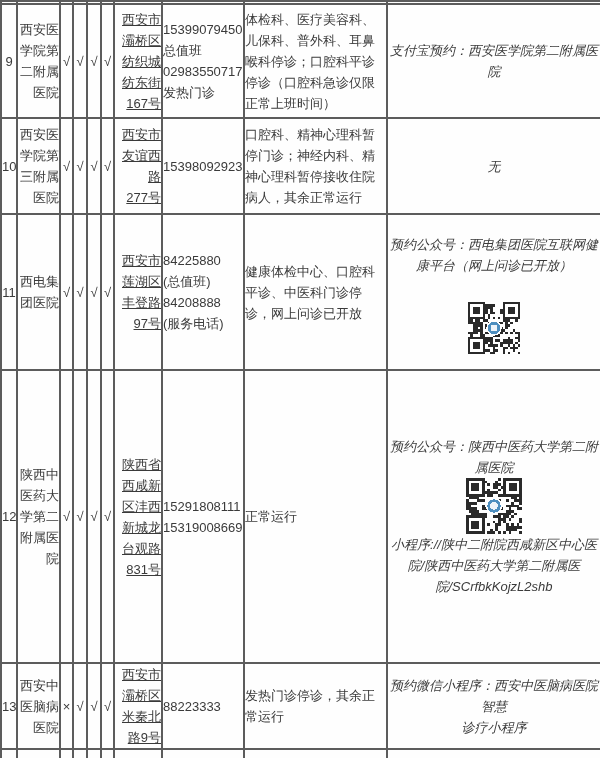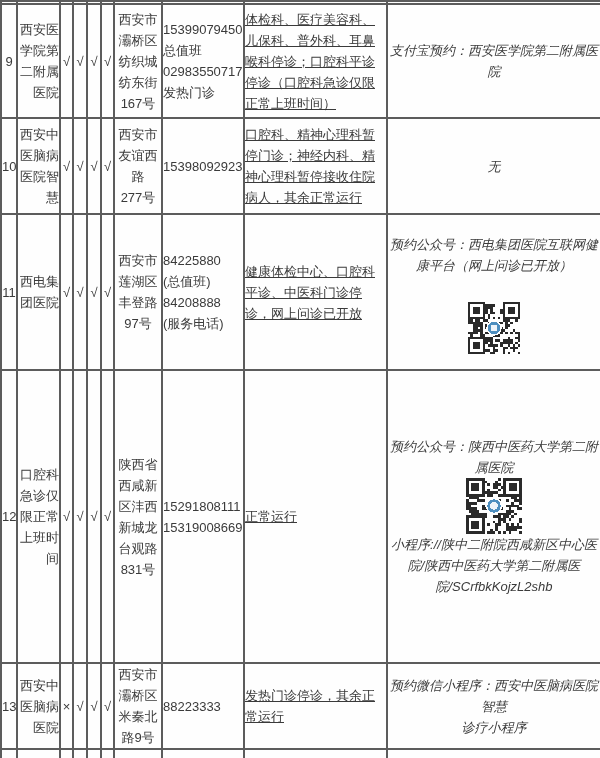--- a/index.html
+++ b/index.html
@@ -10,23 +10,23 @@
   tr.r-top{height:3px;}
   tr.r9{height:114px;}
   tr.r10{height:96px;}
   tr.r11{height:156px;}
   tr.r12{height:293px;}
   tr.r13{height:83px;}
   tr.r-bot{height:12px;}
   td.no{text-align:center;}
   td.name{text-align:right;padding:0 1px;}
   td.mark{text-align:center;font-size:13px;}
-  td.addr{text-align:center;white-space:pre-line;}
+  td.addr{text-align:right;white-space:pre-line;text-decoration:underline;}
   td.phone{text-align:left;white-space:pre-line;font-size:12.5px;}
-  td.status{text-align:left;padding:0 2px;text-decoration:underline;}
+  td.status{text-align:left;padding:0 2px;}
   td.notes{text-align:center;padding:0 2px;font-style:italic;}
   .notes-flow{display:flex;flex-direction:column;align-items:center;}
   .notes-flow.top{justify-content:flex-end;padding-top:3px;}
   .notes-flow.spread{justify-content:center;height:283px;padding:3px 0 4px 0;}
   .qr{display:block;}
   .qr-sm{width:52px;height:52px;margin-top:26px;}
   .qr-lg{width:56px;height:56px;}
   .note-line{width:100%;text-align:center;}
 </style>
 </head>
@@ -75,21 +75,21 @@
     <td class="phone">15399079450
 总值班
 02983550717
 发热门诊</td>
     <td class="status">体检科、医疗美容科、儿保科、普外科、耳鼻喉科停诊；口腔科平诊停诊（口腔科急诊仅限正常上班时间）</td>
     <td class="notes">支付宝预约：西安医学院第二附属医院</td>
   </tr>
 
   <tr class="r10">
     <td class="no">10</td>
-    <td class="name">西安中医脑病医院智慧</td>
+    <td class="name">西安医学院第三附属医院</td>
     <td class="mark">√</td>
     <td class="mark">√</td>
     <td class="mark">√</td>
     <td class="mark">√</td>
     <td class="addr">西安市
 友谊西
 路
 277号</td>
     <td class="phone">15398092923</td>
     <td class="status">口腔科、精神心理科暂停门诊；神经内科、精神心理科暂停接收住院病人，其余正常运行</td>
@@ -268,21 +268,21 @@
                 <circle cx="10.5" cy="10.5" r="3.1" fill="#fff"></circle>
                 <circle cx="10.5" cy="10.5" r="2.5" fill="#4e8fc0"></circle>
                 <circle cx="10.5" cy="10.5" r="1.4" fill="#eef4fa"></circle>
               </svg></span>
       </div>
     </td>
   </tr>
 
   <tr class="r12">
     <td class="no">12</td>
-    <td class="name">口腔科急诊仅限正常上班时间</td>
+    <td class="name">陕西中医药大学第二附属医院</td>
     <td class="mark">√</td>
     <td class="mark">√</td>
     <td class="mark">√</td>
     <td class="mark">√</td>
     <td class="addr">陕西省
 西咸新
 区沣西
 新城龙
 台观路
 831号</td>

